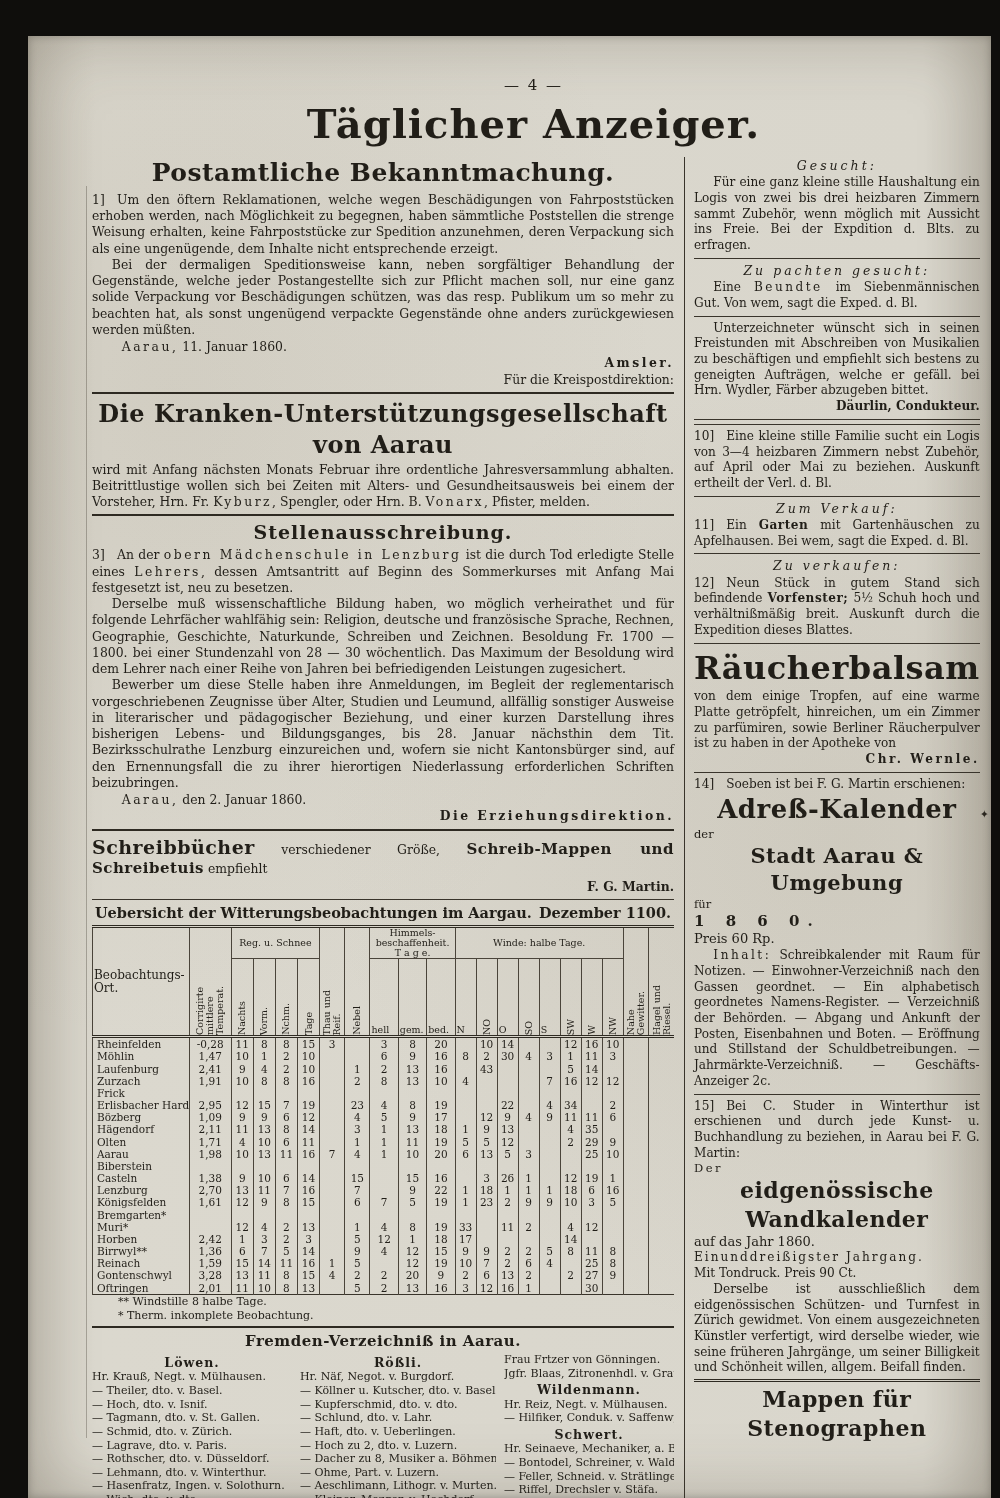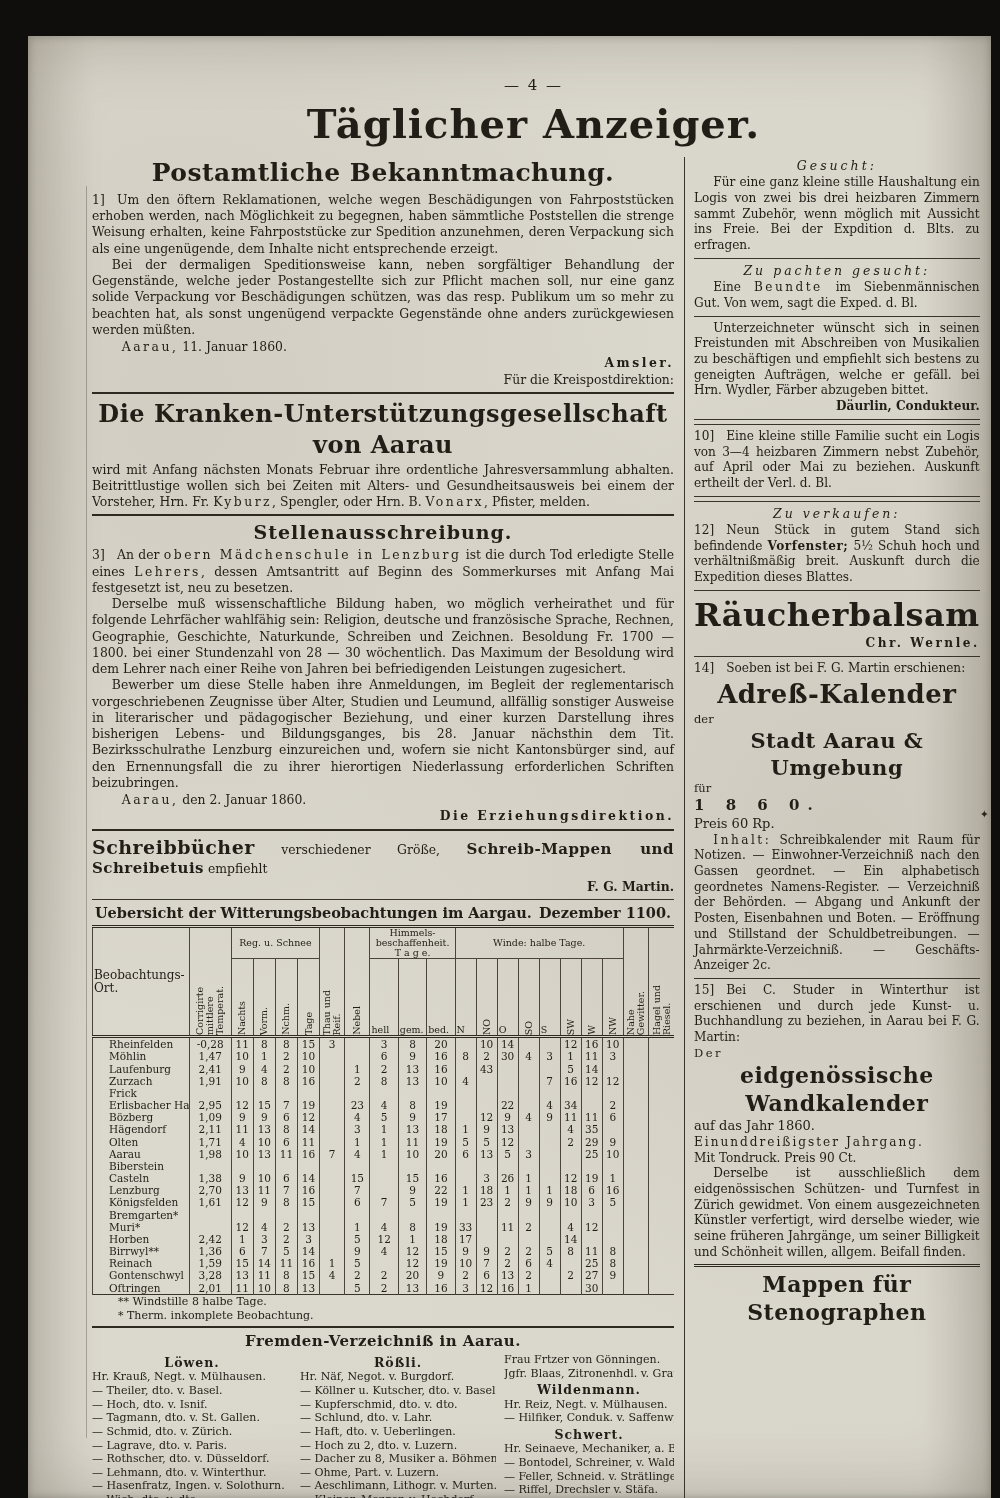--- a/index.html
+++ b/index.html
@@ -40,21 +40,21 @@
   .schreib-med{font-size:15px;font-weight:700;}
 
   
   .wt-title{text-align:center;font-size:14.5px;font-weight:700;margin:3px 0 2px 0;}
   table.wt{border-collapse:collapse;width:100%;font-size:10.5px;table-layout:fixed;
            border-top:3px double #2e2a22;border-bottom:1px solid #39342b;}
   table.wt th,table.wt td{border-left:1px solid #4a443a;padding:0 1px;font-weight:400;}
   table.wt th{font-size:9.5px;line-height:1.05;vertical-align:bottom;}
   table.wt thead{border-bottom:3px double #2e2a22;}
   table.wt td{text-align:center;line-height:1.16;white-space:nowrap;overflow:hidden;}
-  table.wt td.ort{text-align:left;padding-left:16px;}
+  table.wt td.ort{text-align:left;padding-left:4px;}
   table.wt .grp{text-align:center;vertical-align:middle;border-bottom:1px solid #4a443a;}
   .rot{writing-mode:vertical-rl;transform:rotate(180deg);white-space:pre-line;margin:0 auto;
        text-align:left;max-height:74px;}
   th.vert{height:76px;vertical-align:bottom;text-align:center;}
   .fn{font-size:11px;margin-left:26px;line-height:1.25;}
 
   
   .fr-title{text-align:center;font-weight:700;font-size:15px;margin:3px 0 1px 0;}
   .fr-cols{display:flex;gap:8px;}
   .fr-col{font-size:11px;line-height:1.24;text-align:left;}
@@ -777,30 +777,35 @@
         </section>
         <hr class="rule">
 
         <hr class="rule">
 
         <section>
           <p>10] Eine kleine stille Familie sucht ein Logis von 3—4 heizbaren Zimmern nebst Zubehör, auf April oder Mai zu beziehen.  Auskunft ertheilt der Verl. d. Bl.</p>
         </section>
         <hr class="rule">
 
+        <section>
+          <div class="adhead">Zum Verkauf:</div>
+          <p><span>11] Ein </span><b class="frak">Garten</b><span> mit Gartenhäuschen zu Apfelhausen.  Bei wem, sagt die Exped. d. Bl.</span></p>
+        </section>
         <hr class="rule">
 
         <section>
           <div class="adhead">Zu verkaufen:</div>
           <p><span>12] Neun Stück in gutem Stand sich befindende </span><b class="frak">Vorfenster;</b><span> 5½ Schuh hoch und verhältnißmäßig breit.  Auskunft durch die Expedition dieses Blattes.</span></p>
         </section>
         <hr class="rule">
 
         <section>
           <div class="h-raucher frak">Räucherbalsam</div>
+          <p>von dem einige Tropfen, auf eine warme Platte getröpfelt, hinreichen, um ein Zimmer zu parfümiren, sowie Berliner Räucherpulver ist zu haben in der Apotheke von</p>
           <p class="sig-r sp">Chr. Wernle.</p>
         </section>
         <hr class="rule">
 
         <section>
           <p>14] Soeben ist bei F. G. Martin erschienen:</p>
           <div class="h-adress frak">Adreß-Kalender</div>
           <p class="cline small">der</p>
           <div class="h-stadt frak">Stadt Aarau &amp; Umgebung</div>
           <p class="cline small">für</p>

